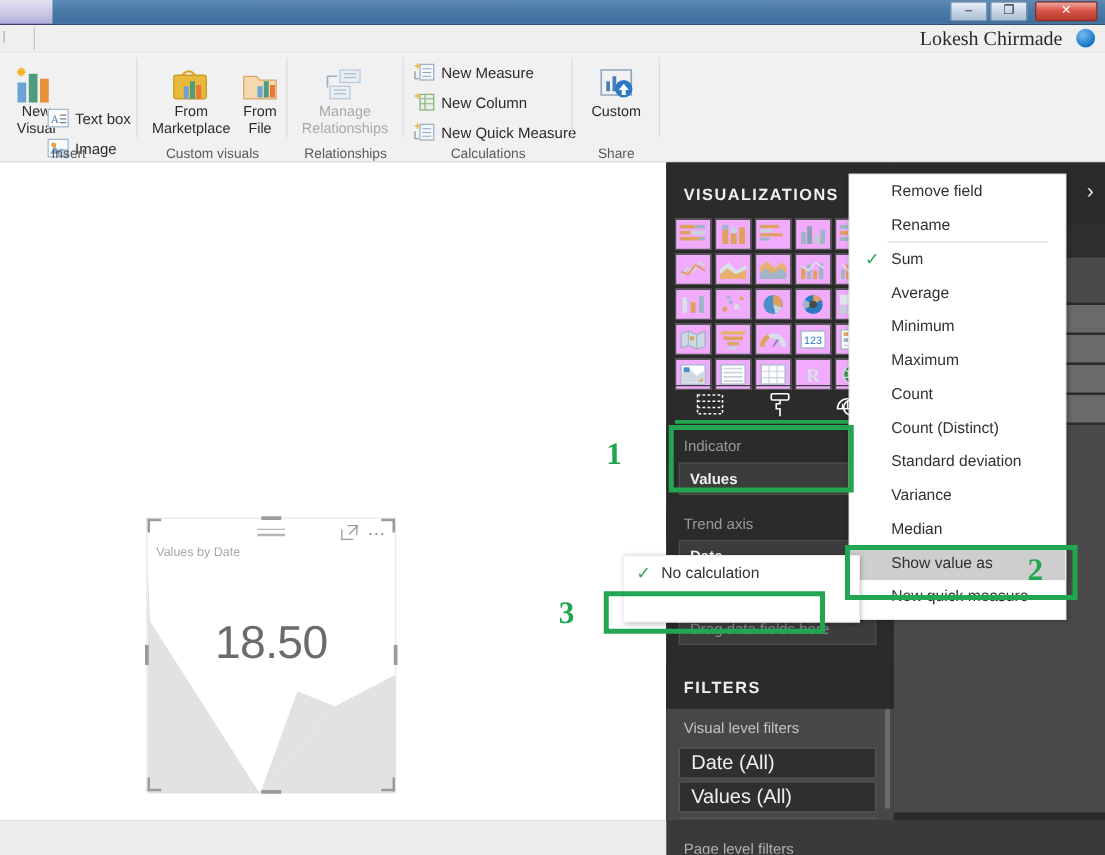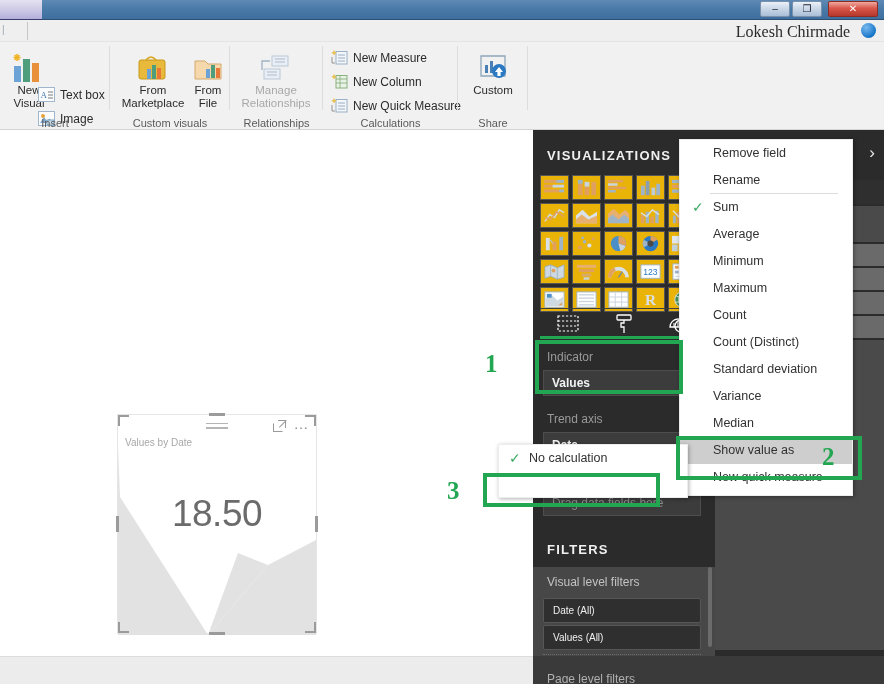--- a/index.html
+++ b/index.html
@@ -150,21 +150,21 @@
   .pane-title {
     position:absolute; left:14px; font-size:13px; letter-spacing:1.2px;
     color:#f0f0f0; font-weight:bold;
   }
   #viz-title { top:18px; }
   #vizgrid {
     position:absolute; left:7px; top:45px; width:168px;
   }
   .vrow { display:flex; gap:3px; margin-bottom:3px; }
   .vicon {
-    width:29px; height:25px; background:#eab308; border:1px solid #565656;
+    width:29px; height:25px; background:#f0abfc; border:1px solid #565656;
     position:relative; overflow:hidden;
   }
   .vicon svg { position:absolute; inset:2px; }
   #viztabs {
     position:absolute; left:7px; top:178px; width:168px; height:30px;
     display:flex; justify-content:space-around; align-items:center;
     border-top:1px solid #3d3d3d;
   }
   .vtab { width:30px; height:24px; position:relative; cursor:pointer; }
   #vizunderline {
@@ -192,21 +192,21 @@
   }
   #filters-scroll {
     position:absolute; right:3px; top:0px; width:4px; height:80px; background:#6b6b6b; border-radius:2px;
   }
   .flt-sub {
     position:absolute; left:14px; color:#c3c3c3; font-size:12px;
   }
   .flt-pill {
     position:absolute; left:10px; width:158px; height:25px;
     background:#2f2f2f; border:1px solid #565656; border-radius:2px;
-    color:#efefef; font-size:10px; line-height:23px; padding-left:9px;
+    color:#efefef; font-size:16px; line-height:23px; padding-left:9px;
   }
   .flt-divider {
     position:absolute; left:10px; width:158px; border-top:1px dotted #6a6a6a;
   }
 
   
   #fieldspane {
     position:absolute; left:182px; top:0; width:169px; height:526px; background:#2b2b2b;
   }
   #fields-chevron {

